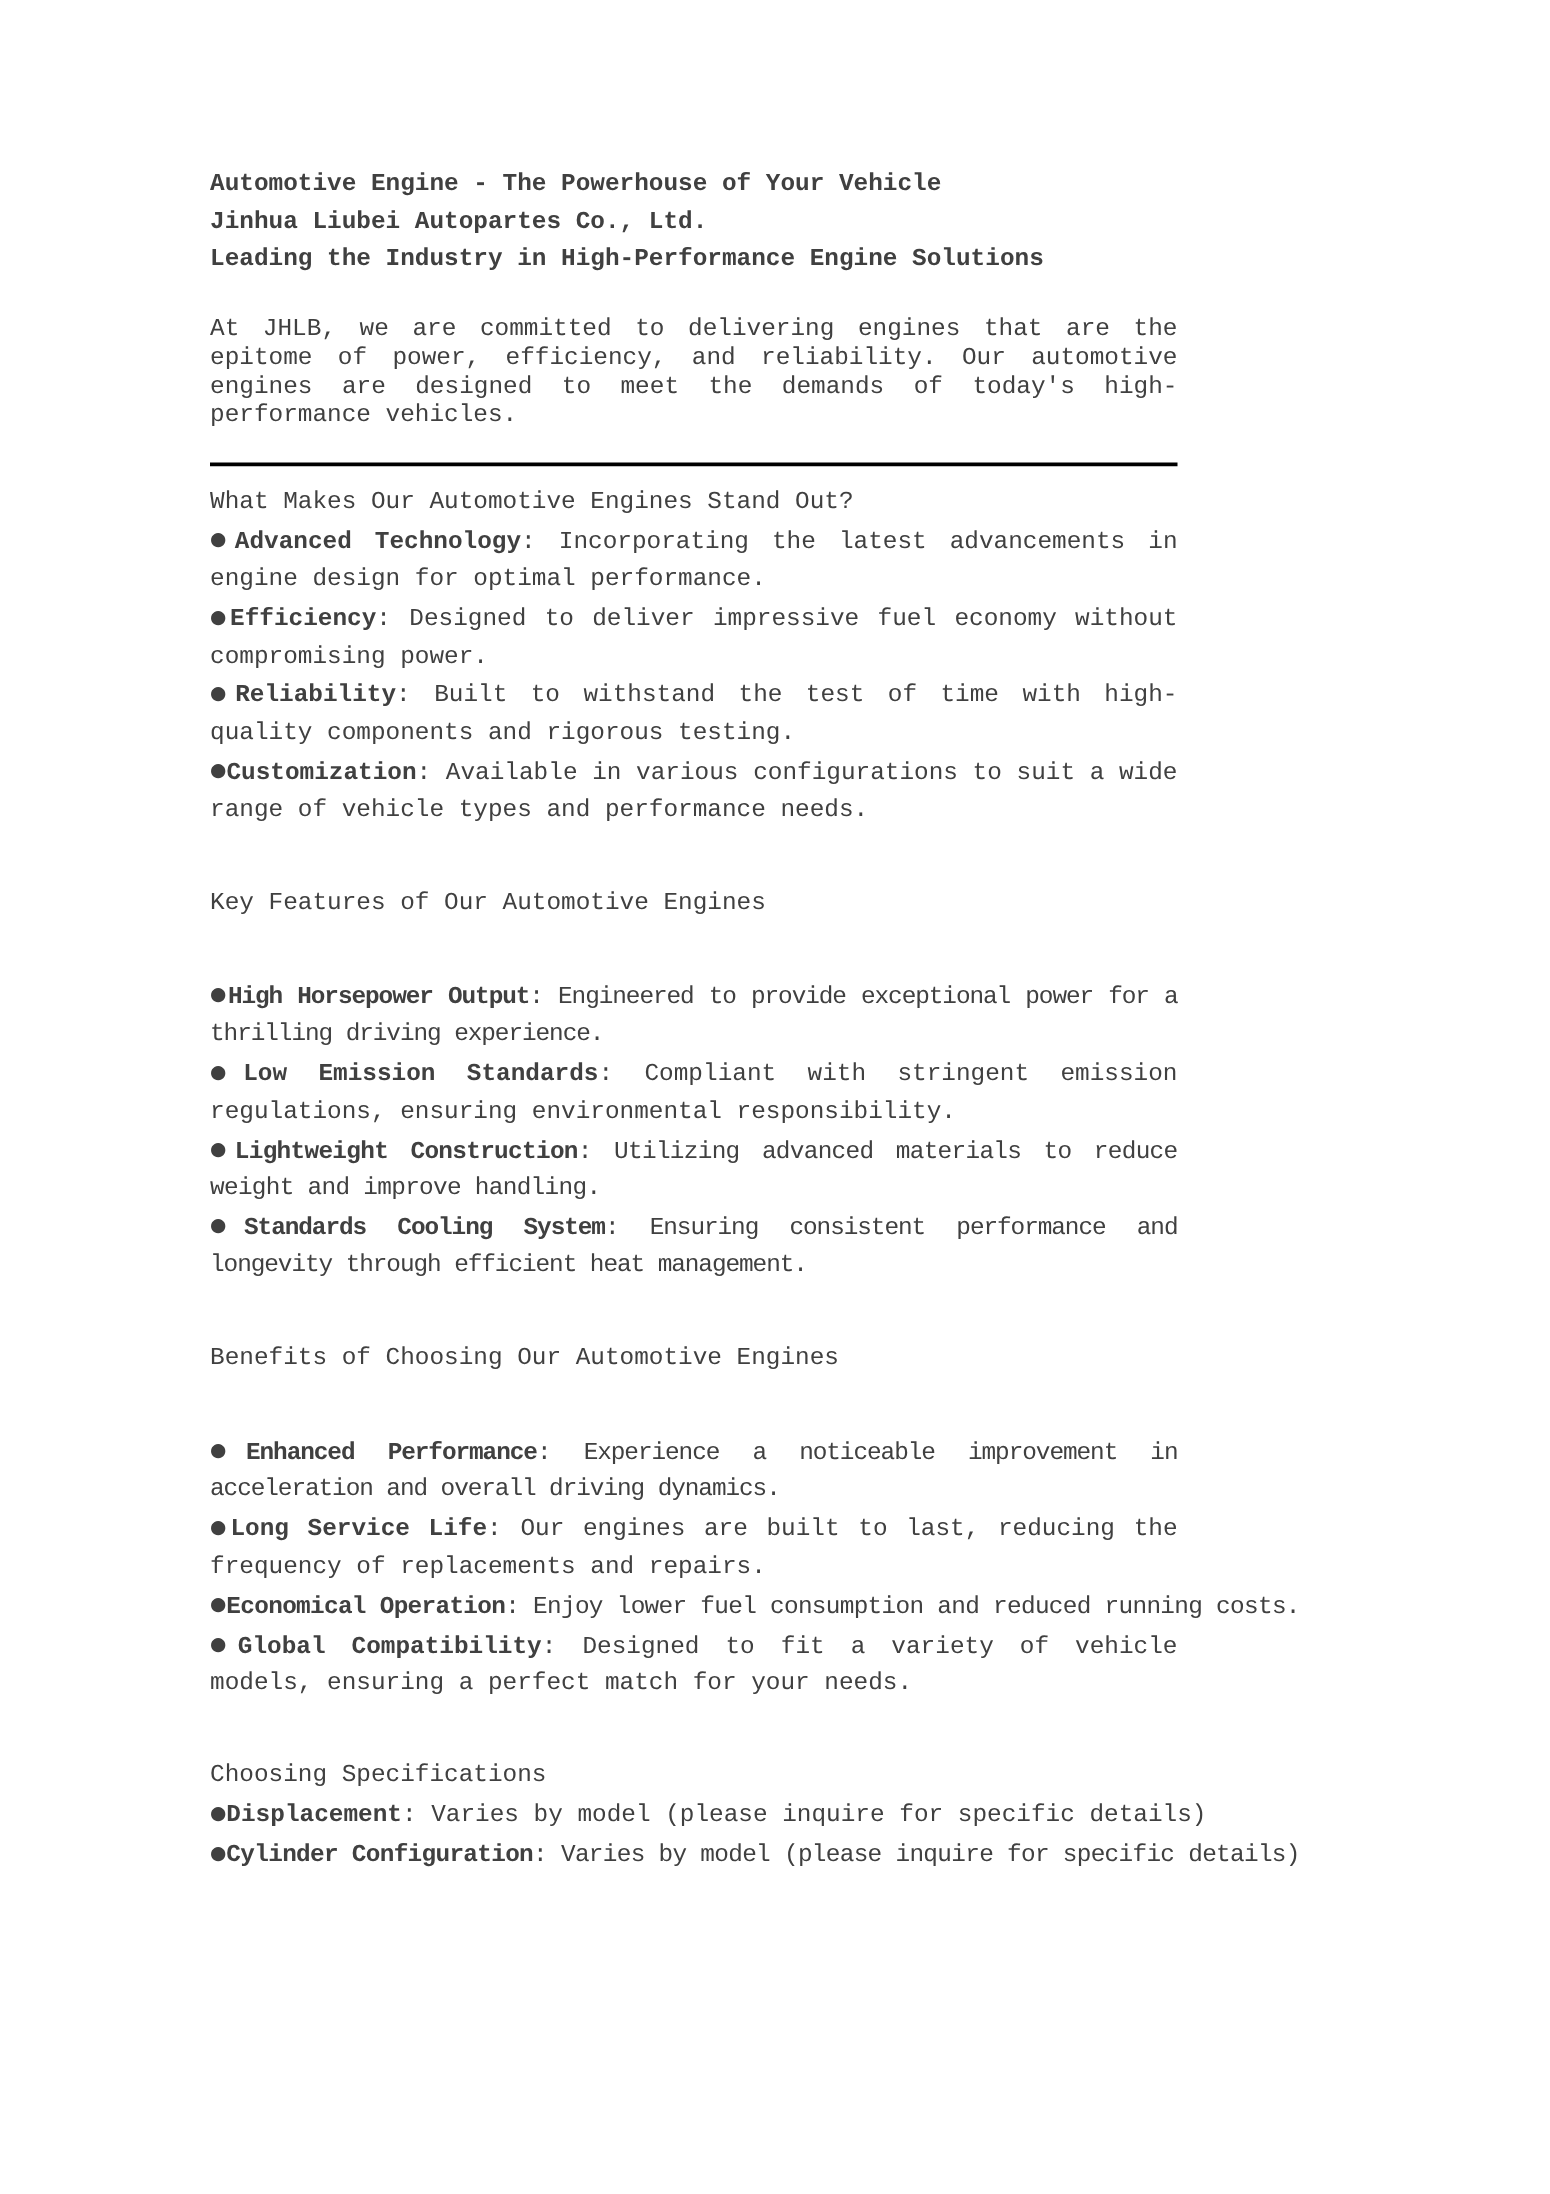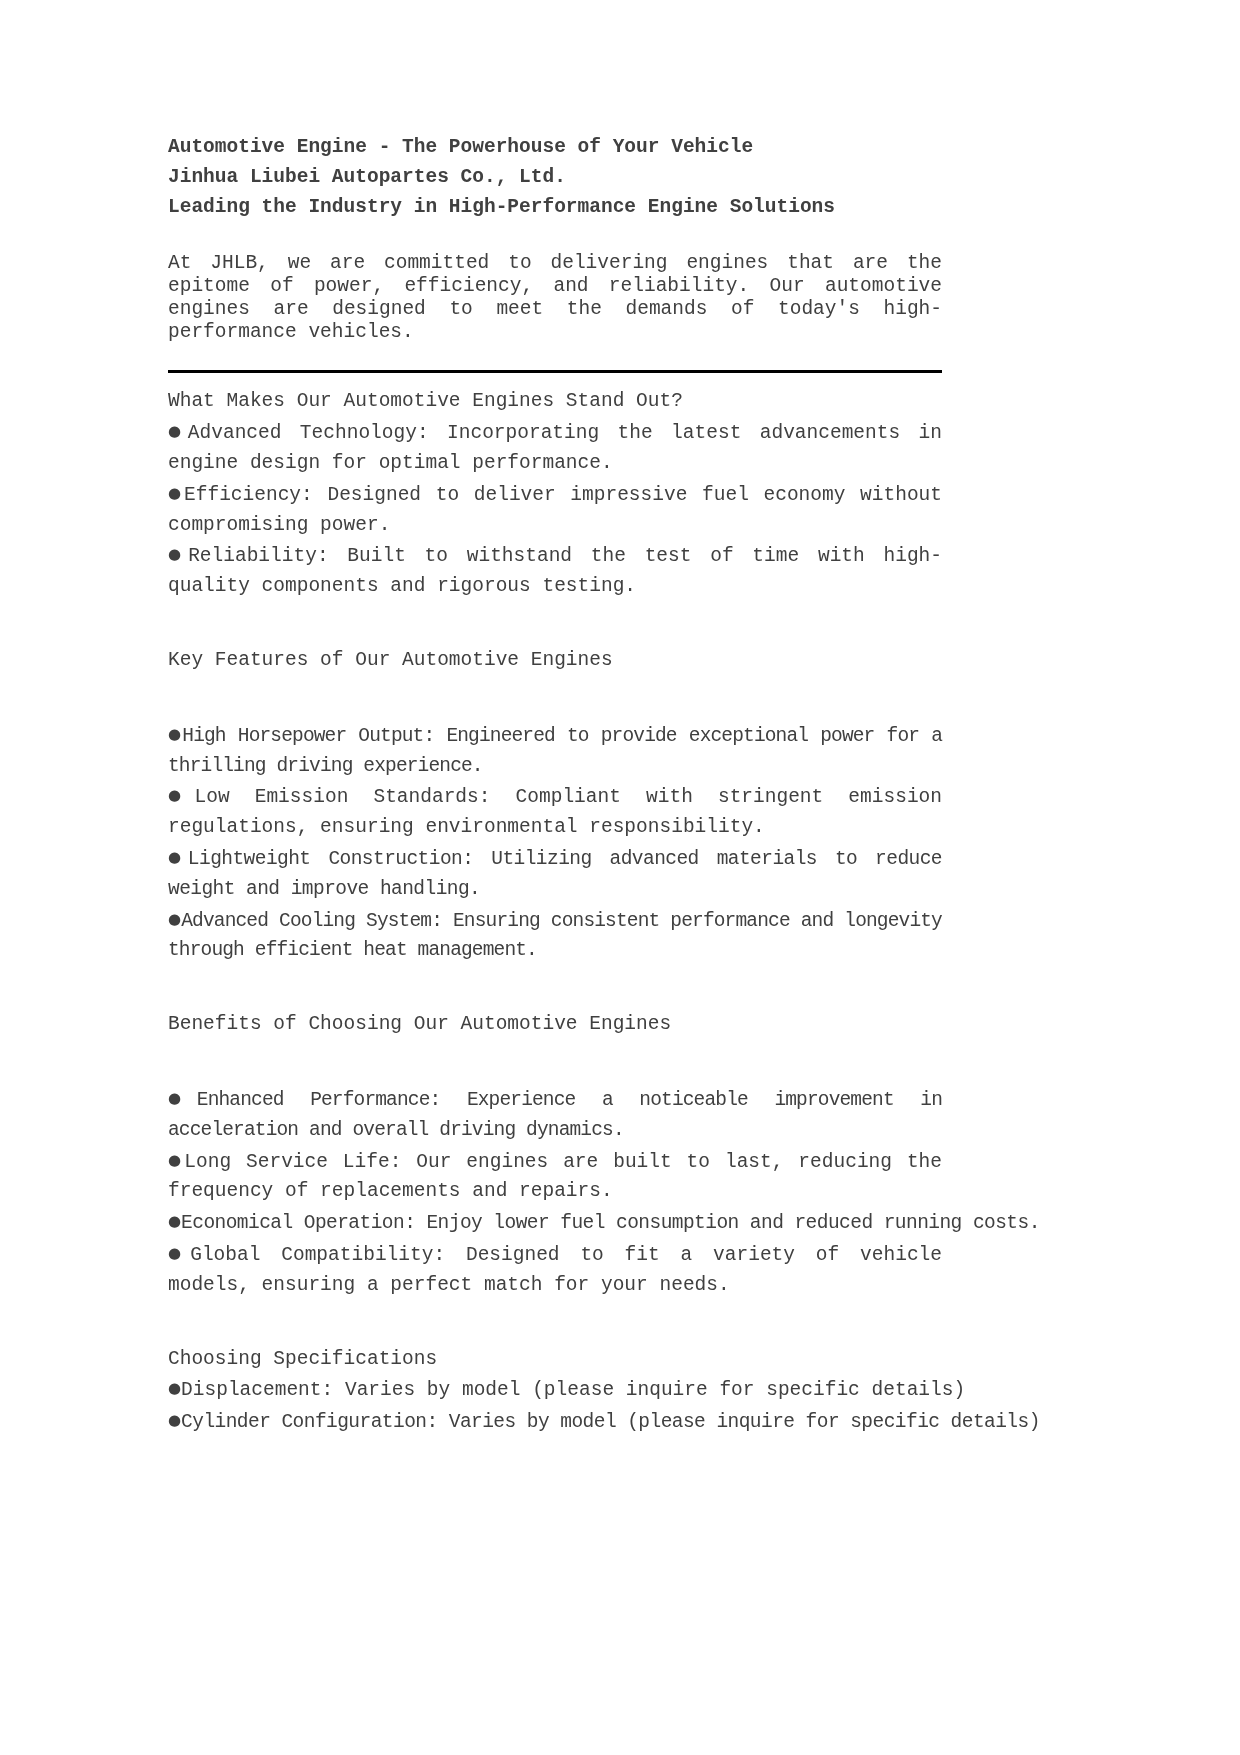--- a/index.html
+++ b/index.html
@@ -67,21 +67,21 @@
     text-justify: inter-character;
     margin: 0;
   }
   .bullet .dot {
     font-family: "DejaVu Sans", sans-serif;
     font-size: 15px;
     vertical-align: 2px;
     letter-spacing: 0;
   }
   .bullet .term {
-    font-weight: 400;
+    font-weight: 700;
   }
   .bullet .body {
     font-weight: 400;
   }
 
   
   .cond-1 { letter-spacing: -0.85px; }
   .cond-2 { letter-spacing: -0.55px; }
 
   .nowrap-line {
@@ -113,36 +113,37 @@
 
     <div>
       <div class="section-head">What Makes Our Automotive Engines Stand Out?</div>
 
       <p class="bullet"><span class="dot">●</span><span class="term">Advanced Technology</span><span class="body">: </span><span class="body">Incorporating the latest advancements in engine design for optimal performance.</span></p>
 
       <p class="bullet"><span class="dot">●</span><span class="term">Efficiency</span><span class="body">: </span><span class="body">Designed to deliver impressive fuel economy without compromising power.</span></p>
 
       <p class="bullet"><span class="dot">●</span><span class="term">Reliability</span><span class="body">: </span><span class="body">Built to withstand the test of time with high-quality components and rigorous testing.</span></p>
 
+      <p class="bullet"><span class="dot">●</span><span class="term">Customization</span><span class="body">: </span><span class="body">Available in various configurations to suit a wide range of vehicle types and performance needs.</span></p>
     </div>
 
     <div class="spacer-xl"></div>
 
     <div>
       <div class="section-head">Key Features of Our Automotive Engines</div>
 
       <div class="spacer-xl"></div>
 
       <p class="bullet cond-1"><span class="dot">●</span><span class="term">High Horsepower Output</span><span class="body">: </span><span class="body">Engineered to provide exceptional power for a thrilling driving experience.</span></p>
 
       <p class="bullet"><span class="dot">●</span><span class="term">Low Emission Standards</span><span class="body">: </span><span class="body">Compliant with stringent emission regulations, ensuring environmental responsibility.</span></p>
 
       <p class="bullet cond-2"><span class="dot">●</span><span class="term">Lightweight Construction</span><span class="body">: </span><span class="body">Utilizing advanced materials to reduce weight and improve handling.</span></p>
 
-      <p class="bullet cond-1"><span class="dot">●</span><span class="term">Advanced Cooling System</span><span class="body">: </span><span class="body">Ensuring consistent performance and longevity through efficient heat management.</span></p>
+      <p class="bullet cond-1"><span class="dot">●</span><span class="term">Standards Cooling System</span><span class="body">: </span><span class="body">Ensuring consistent performance and longevity through efficient heat management.</span></p>
     </div>
 
     <div class="spacer-xl"></div>
 
     <div>
       <div class="section-head">Benefits of Choosing Our Automotive Engines</div>
 
       <div class="spacer-xl"></div>
 
       <p class="bullet cond-1"><span class="dot">●</span><span class="term">Enhanced Performance</span><span class="body">: </span><span class="body">Experience a noticeable improvement in acceleration and overall driving dynamics.</span></p>

